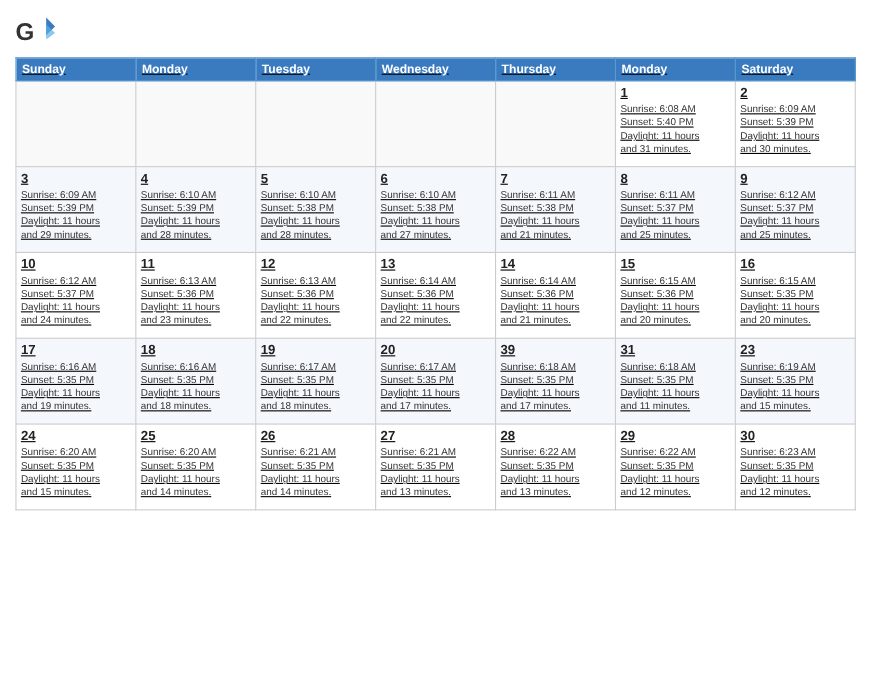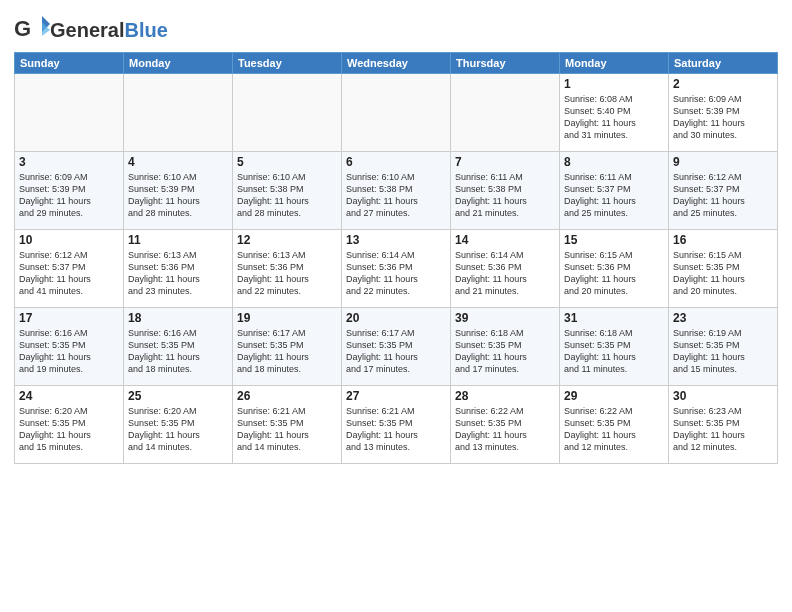--- a/index.html
+++ b/index.html
@@ -37,20 +37,21 @@
       line-height: 1.1;
     }
     .subtitle {
       font-size: 14px;
       color: #555;
     }
     .calendar {
       width: 100%;
       border-collapse: collapse;
       font-size: 9.5px;
+      text-decoration: underline;
     }
     .calendar th {
       background-color: #3a7abf;
       color: #fff;
       text-align: left;
       padding: 4px 5px;
       font-size: 11px;
       border: 1px solid #5a9ad0;
     }
     .calendar td {
@@ -93,25 +94,20 @@
 
 <div class="page">
   <div class="header-area">
     <div class="logo">
       <div class="logo-wrapper">
         <svg width="36" height="32" viewBox="0 0 36 32">
           <text x="0" y="22" font-size="22" font-weight="bold" fill="#333">G</text>
           <polygon points="28,2 36,10 28,18" fill="#3a7abf"></polygon>
           <polygon points="28,8 36,16 28,22" fill="#5ab0e8" opacity="0.7"></polygon>
         </svg>
-        <div>
-          <div style="font-size:20px;font-weight:bold;line-height:1;">
-            <span style="color:#333;">General</span><span style="color:#3a7abf;">Blue</span>
-          </div>
-        </div>
       </div>
     </div>
     <div class="title-block">
       <div class="month-title"></div>
       <div class="subtitle"></div>
     </div>
   </div>
 
   <table class="calendar">
     <thead>
@@ -167,21 +163,21 @@
             <div class="day-detail"><span>Sunrise: 6:11 AM</span><br><span>Sunset: 5:37 PM</span><br><span>Daylight: 11 hours</span><br><span>and 25 minutes.</span></div>
           </td>
           <td>
             <span class="day-num">9</span>
             <div class="day-detail"><span>Sunrise: 6:12 AM</span><br><span>Sunset: 5:37 PM</span><br><span>Daylight: 11 hours</span><br><span>and 25 minutes.</span></div>
           </td>
         </tr>
         <tr>
           <td>
             <span class="day-num">10</span>
-            <div class="day-detail"><span>Sunrise: 6:12 AM</span><br><span>Sunset: 5:37 PM</span><br><span>Daylight: 11 hours</span><br><span>and 41 minutes.</span></div>
+            <div class="day-detail"><span>Sunrise: 6:12 AM</span><br><span>Sunset: 5:37 PM</span><br><span>Daylight: 11 hours</span><br><span>and 24 minutes.</span></div>
           </td>
           <td>
             <span class="day-num">11</span>
             <div class="day-detail"><span>Sunrise: 6:13 AM</span><br><span>Sunset: 5:36 PM</span><br><span>Daylight: 11 hours</span><br><span>and 23 minutes.</span></div>
           </td>
           <td>
             <span class="day-num">12</span>
             <div class="day-detail"><span>Sunrise: 6:13 AM</span><br><span>Sunset: 5:36 PM</span><br><span>Daylight: 11 hours</span><br><span>and 22 minutes.</span></div>
           </td>
           <td>

